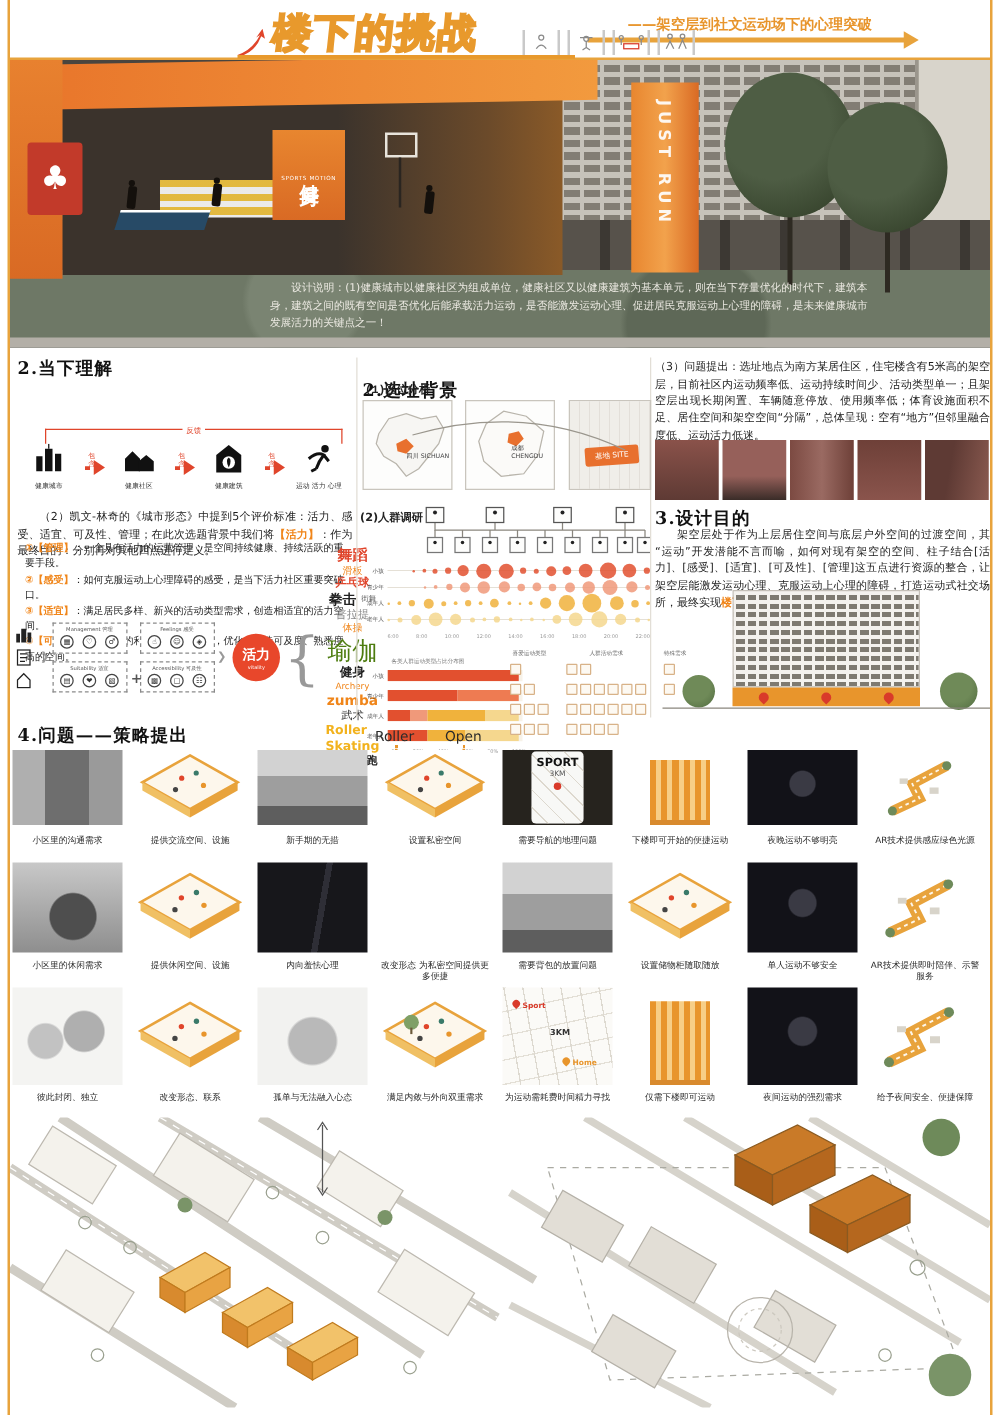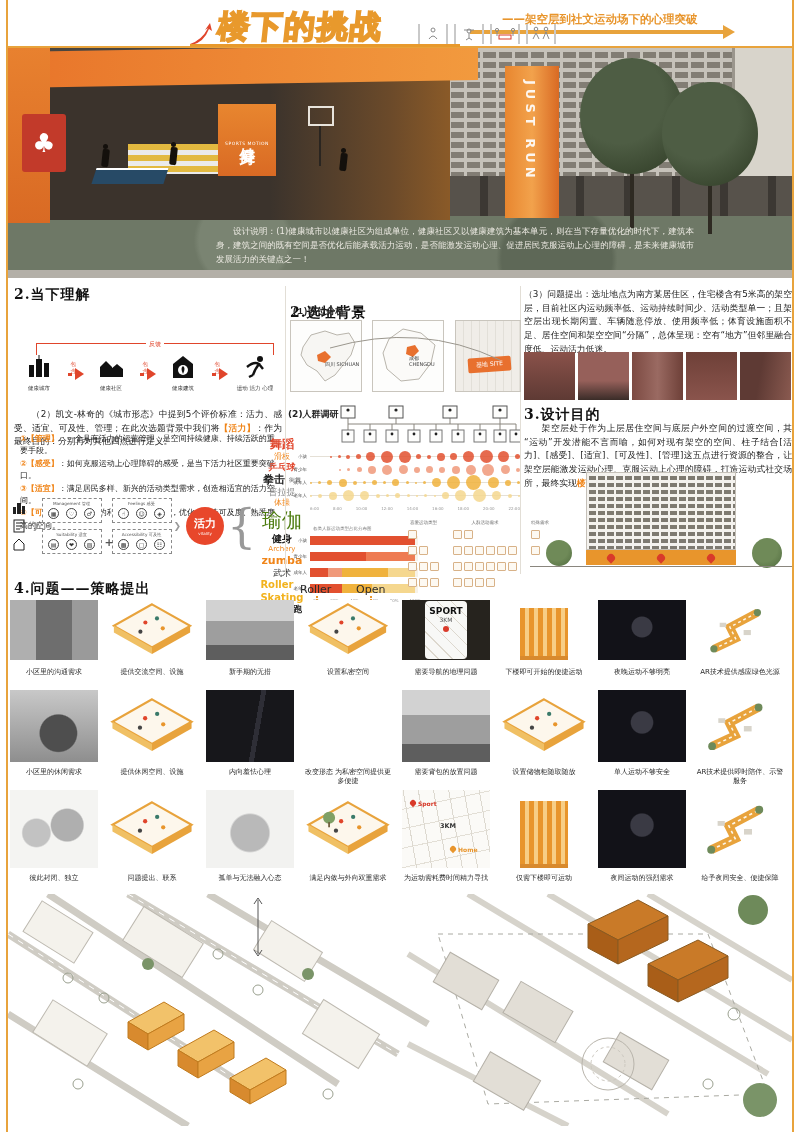--- a/index.html
+++ b/index.html
@@ -833,21 +833,21 @@
       <div class="slats"></div>
     </div>
   <div class="cell cell-photo ph-night" style="left:598px; top:790px; height:78px;"></div>
   <div class="cell cell-iso" style="left:696px; top:790px; height:78px;">
       <svg width="86" height="64" viewBox="0 0 100 80">
         <use href="#isoPath"></use>
       </svg>
     </div>
 
   <div class="g-cap" style="left:10px; top:874px; width:88px;">彼此封闭、独立</div>
-  <div class="g-cap" style="left:108px; top:874px; width:88px;">问题提出、联系</div>
+  <div class="g-cap" style="left:108px; top:874px; width:88px;">改变形态、联系</div>
   <div class="g-cap" style="left:206px; top:874px; width:88px;">孤单与无法融入心态</div>
   <div class="g-cap" style="left:304px; top:874px; width:88px;">满足内敛与外向双重需求</div>
   <div class="g-cap" style="left:402px; top:874px; width:88px;">为运动需耗费时间精力寻找</div>
   <div class="g-cap" style="left:500px; top:874px; width:88px;">仅需下楼即可运动</div>
   <div class="g-cap" style="left:598px; top:874px; width:88px;">夜间运动的强烈需求</div>
   <div class="g-cap" style="left:696px; top:874px; width:88px;">给予夜间安全、便捷保障</div>
 
   <svg class="abs" style="left:8px; top:894px;" width="784" height="232" viewBox="0 0 784 232">
 
     <g>

